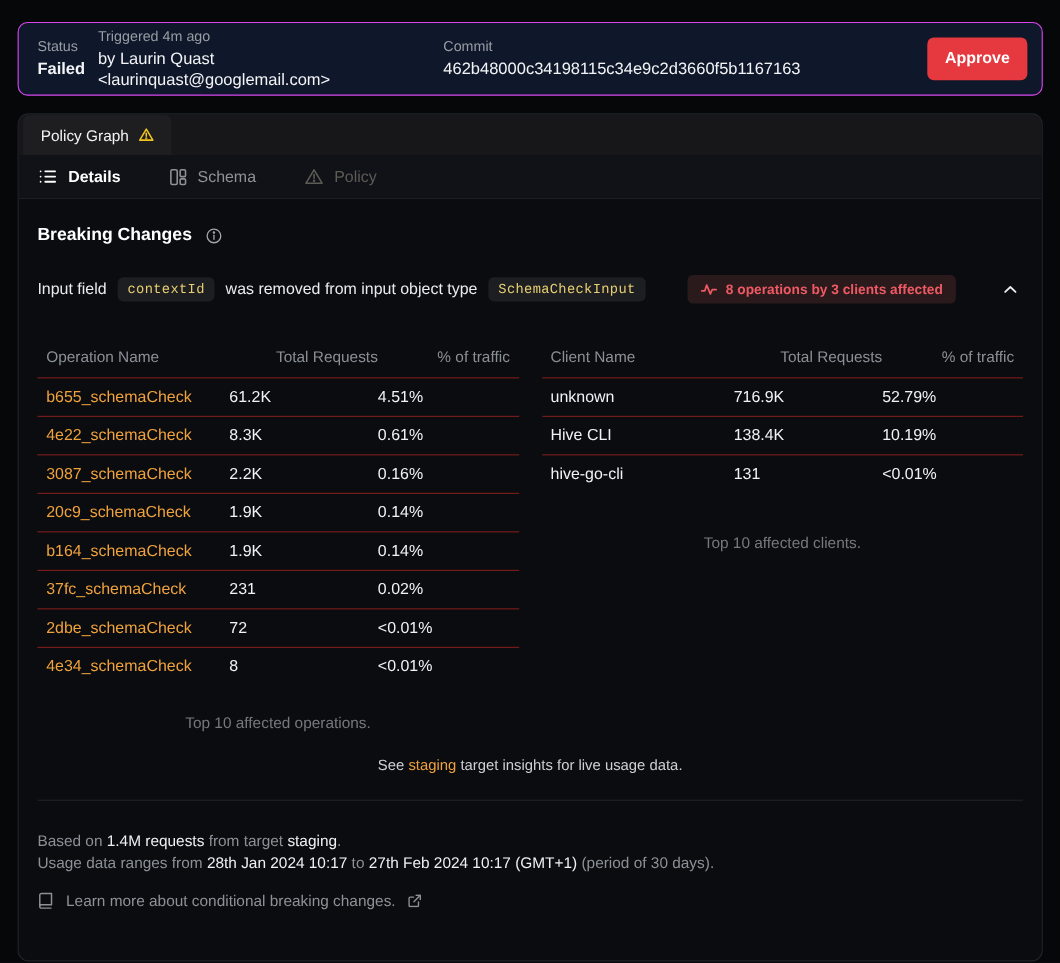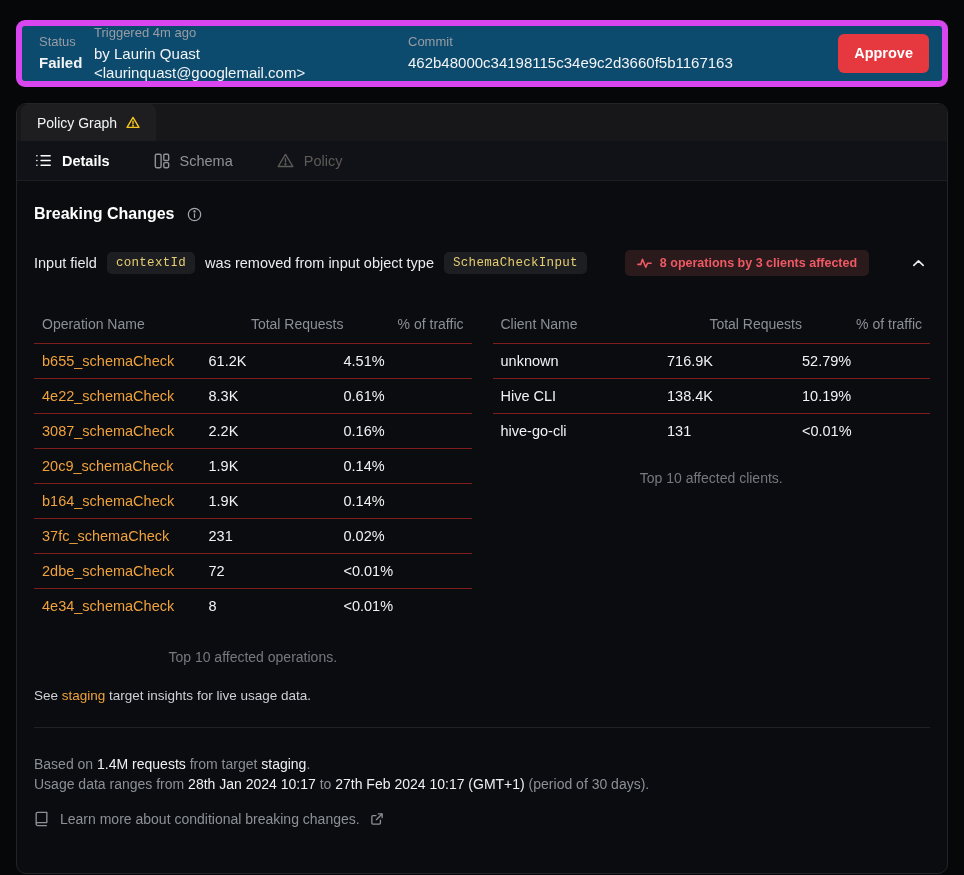--- a/index.html
+++ b/index.html
@@ -8,23 +8,23 @@
     background: #060709;
     font-family: "Liberation Sans", "DejaVu Sans", sans-serif;
     color: #eceef0;
     -webkit-font-smoothing: antialiased;
   }
   svg { display: block; }
 
   
   .header-card {
     margin: 20px 16px 0 16px;
-    border: 6px solid #d946ef;
+    border: 1px solid #d946ef;
     border-radius: 9px;
-    background: #0c4a6e;
+    background: #0f172a;
     display: flex;
     align-items: center;
     padding: 12px 13px 13px 17px;
     height: 67px;
   }
   .meta-block { display: flex; flex-direction: column; gap: 3px; }
   .meta-label { font-size: 13px; color: #989da3; line-height: 16px; }
   .meta-value { font-size: 15px; color: #f3f4f6; line-height: 19px; }
   .meta-status { width: 55px; }
   .meta-status .meta-value { font-weight: 700; }
@@ -131,23 +131,23 @@
     align-items: center;
     padding: 9px 8px;
   }
   .thead { color: #8b9096; font-size: 14px; padding-top: 10px; padding-bottom: 11px; }
   .thead span:nth-child(2), .thead span:nth-child(3) { text-align: right; }
   .trow { border-top: 1px solid #7f1d1d; font-size: 14.5px; }
   .cell-num { color: #f1f2f3; }
   .cell-name.link { color: #f0a23c; cursor: pointer; }
   .cell-name.plain { color: #f1f2f3; }
   .tcaption { text-align: center; color: #75797e; font-size: 14px; margin-top: 26px; }
-  .clients-caption-gap { margin-top: 22px; }
-
-  .insights-note { margin-top: 23px; text-align: left; font-size: 13.5px; color: #cdd0d4; }
+  .clients-caption-gap { margin-top: 37px; }
+
+  .insights-note { margin-top: 23px; text-align: center; font-size: 13.5px; color: #cdd0d4; }
   .insights-note .link { color: #f0a23c; cursor: pointer; }
 
   .divider { border: none; border-top: 1px solid #1e2126; margin-top: 24px; }
 
   
   .footer-text { margin-top: 26px; font-size: 14px; line-height: 20px; color: #8b9096; }
   .footer-text .strong { color: #eef0f1; }
   .learn-more {
     margin-top: 17px;
     display: flex;

